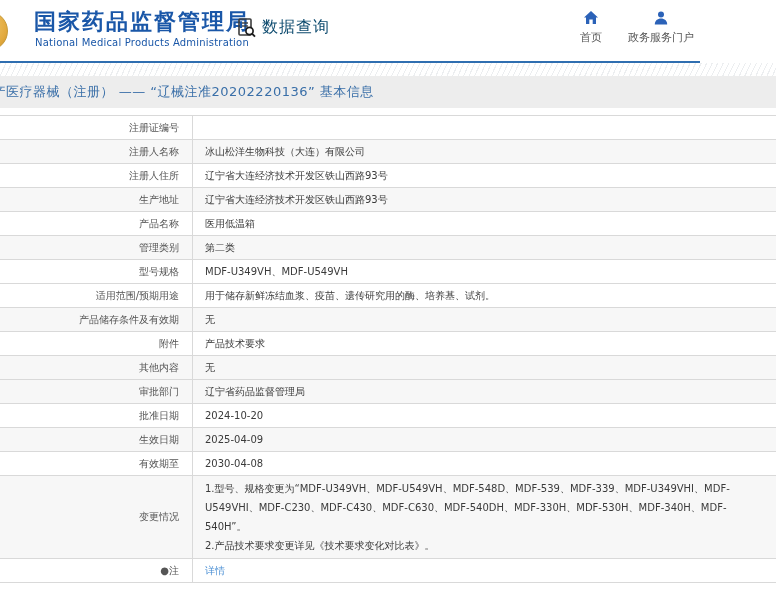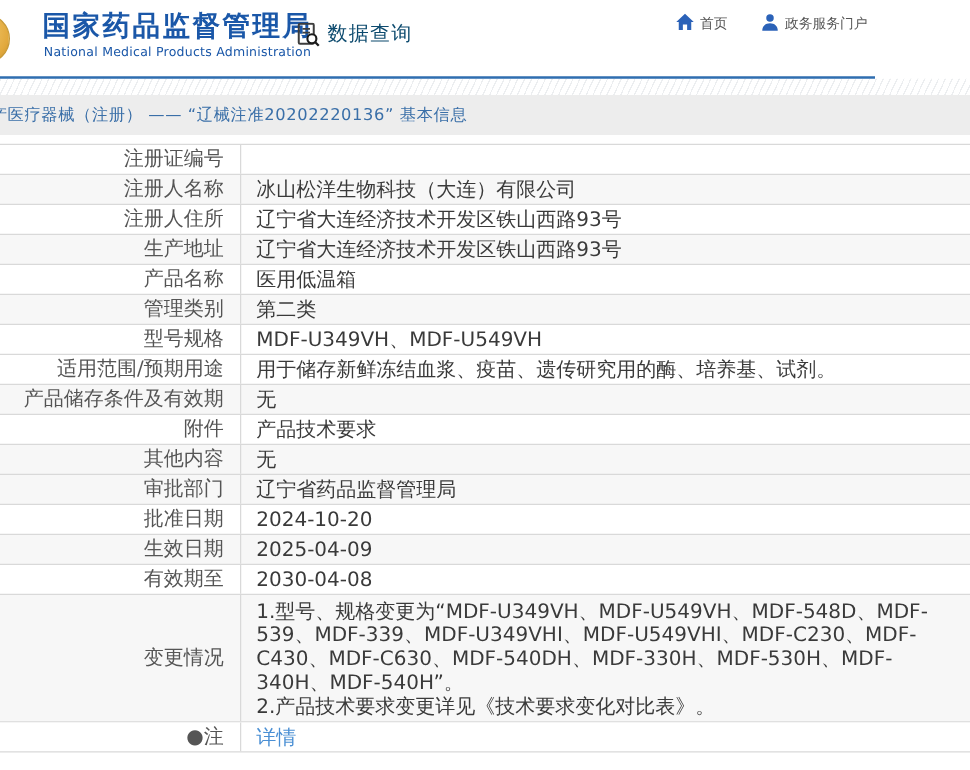--- a/index.html
+++ b/index.html
@@ -12,38 +12,38 @@
   .emblem { position:absolute; left:-32px; top:11px; width:40px; height:40px; border-radius:50%;
             background:radial-gradient(circle at 35% 35%, #f6d27a, #e2a93d 70%, #c08a2a);
             border:1px solid #c79a38; }
   .brand { position:absolute; left:34px; top:9px; }
   .brand-cn { font-size:22px; font-weight:bold; color:#1a57a8; letter-spacing:2px; line-height:26px; }
   .brand-en { font-size:10px; color:#1a57a8; margin-top:2px; letter-spacing:0.2px;text-align:center; }
   .dq { position:absolute; left:237px; top:17px; display:flex; align-items:center; gap:5px; }
   .dq-icon { width:20px; height:20px; }
   .dq-label { font-size:16px; color:#0c4a6e; font-weight:500; letter-spacing:1px; }
   .topnav { position:absolute; right:6px; top:10px; display:flex; gap:26px; }
-  .nav-item { display:flex; flex-direction:row; align-items:center; gap:4px; cursor:pointer; text-decoration:none; }
+  .nav-item { display:flex; flex-direction:column; align-items:center; gap:4px; cursor:pointer; text-decoration:none; }
   .nav-item svg { width:16px; height:16px; }
   .nav-label { font-size:11px; color:#555; white-space:nowrap; }
 
   
   .hatch { width:776px; height:13px; background:repeating-linear-gradient(115deg,#eceef0 0 1px,#ffffff 1px 5px); }
 
   
   .breadcrumb-bar { width:776px; height:32px; background:#ededed; display:flex; align-items:center; overflow:hidden; }
   .breadcrumb-text { font-size:13px; color:#3a6fa8; white-space:nowrap; margin-left:-21px; letter-spacing:0.5px; }
 
   .gap { height:7px; background:#fff; }
 
   
   .info-table { width:776px; border-top:1px solid #d9d9d9; }
   .row { display:flex; min-height:24px; border-bottom:1px solid #d9d9d9; background:#fff; }
   .row.alt { background:#f7f7f7; }
-  .cell { display:flex; align-items:center; font-size:16px; }
+  .cell { display:flex; align-items:center; font-size:10px; }
   .cell.label { width:193px; justify-content:flex-end; text-align:right; padding-right:13px; color:#555;
                 border-right:1px solid #d9d9d9; flex-shrink:0; }
   .cell.value { flex:1; padding-left:12px; padding-right:10px; color:#3a3a3a; white-space:pre-line; line-height:19px; }
   .row.tall { min-height:57px; }
   .row.tall .cell { align-items:center; }
   .row.tall .cell.value { padding-top:3px; padding-bottom:3px; }
   a.detail-link { color:#4a8fd4; text-decoration:none; cursor:pointer; }
 </style>
 </head>
 <body>

